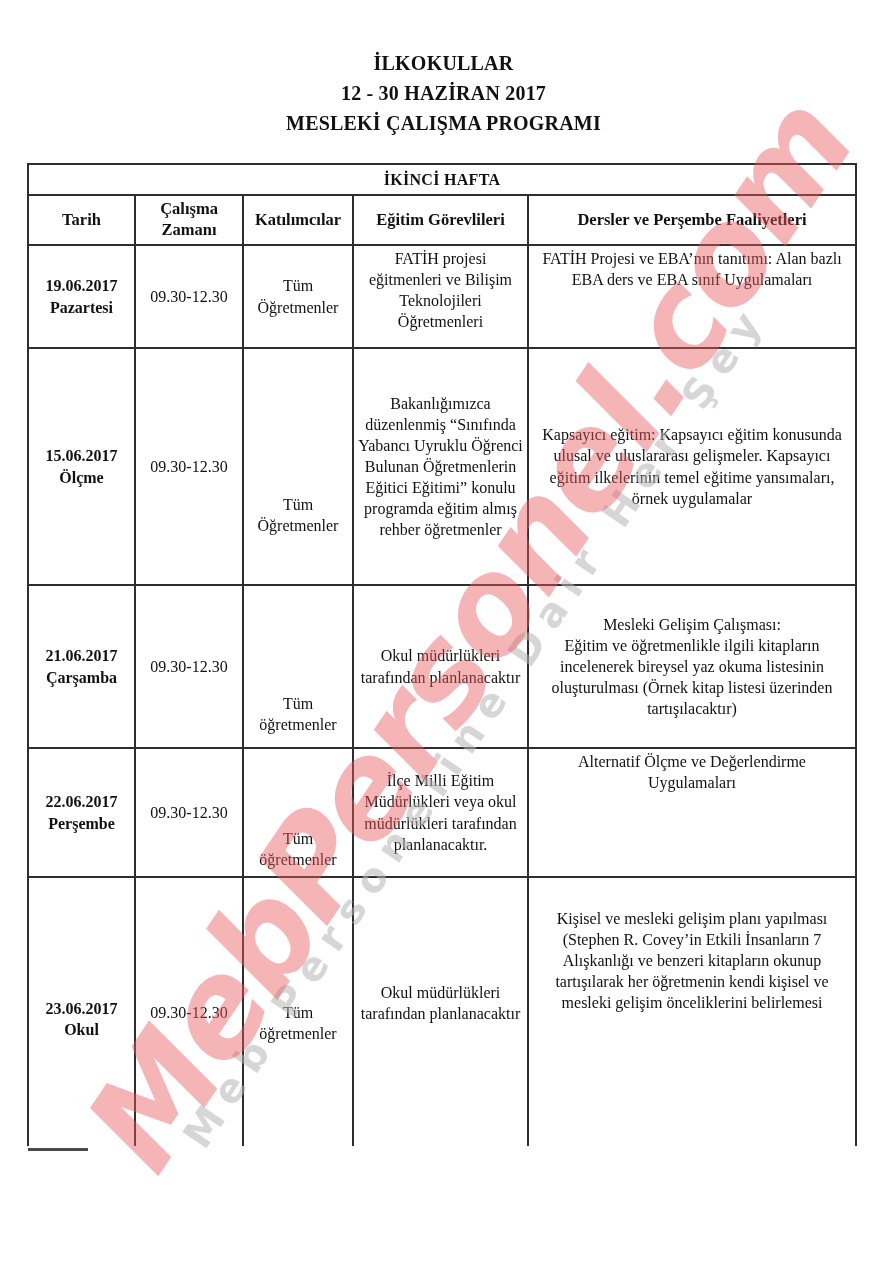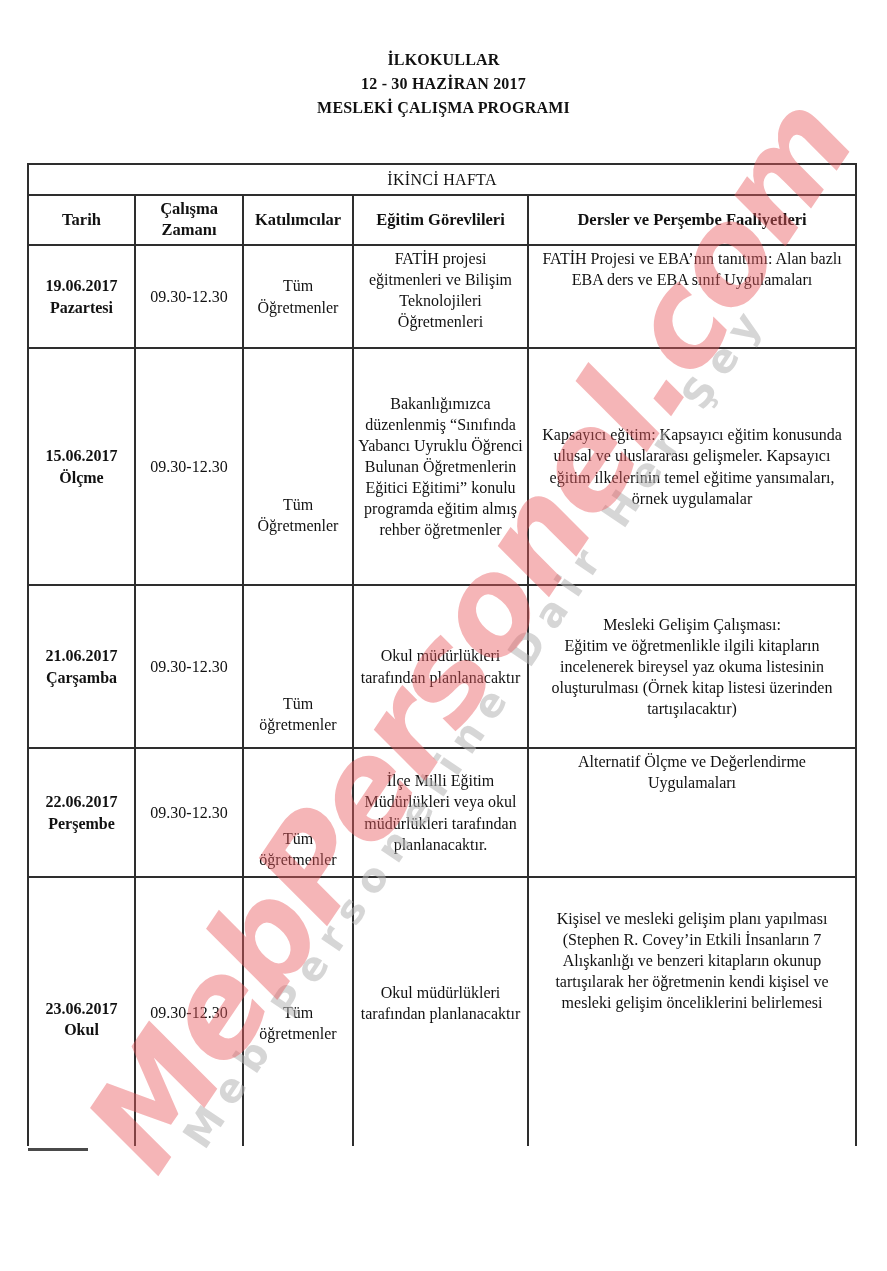--- a/index.html
+++ b/index.html
@@ -9,21 +9,21 @@
     background:#ffffff;
     overflow:hidden;
     font-family:"Liberation Serif","DejaVu Serif",serif;
     color:#111;
   }
   
   .title{
     padding-top:48px;
     text-align:center;
     font-weight:bold;
-    font-size:16px;
+    font-size:20px;
     line-height:1.5;
     letter-spacing:.2px;
   }
   
   .table-clip{
     position:absolute;left:27px;top:163px;
     width:832px;height:983px;
     overflow:hidden;
   }
   table.program{
@@ -34,21 +34,21 @@
   table.program td{
     border:2px solid #2e2e2e;
     padding:2px 4px;
     text-align:center;
     vertical-align:middle;
     font-size:16px;
     line-height:1.32;
     overflow:hidden;
   }
   td.week{
-    font-weight:normal;
+    font-weight:bold;
     font-size:17px;
     height:25px;
     letter-spacing:.3px;
     border-radius:13px;
   }
   tr.head td{
     font-weight:bold;
     font-size:16.5px;
     height:44px;
     line-height:1.25;

